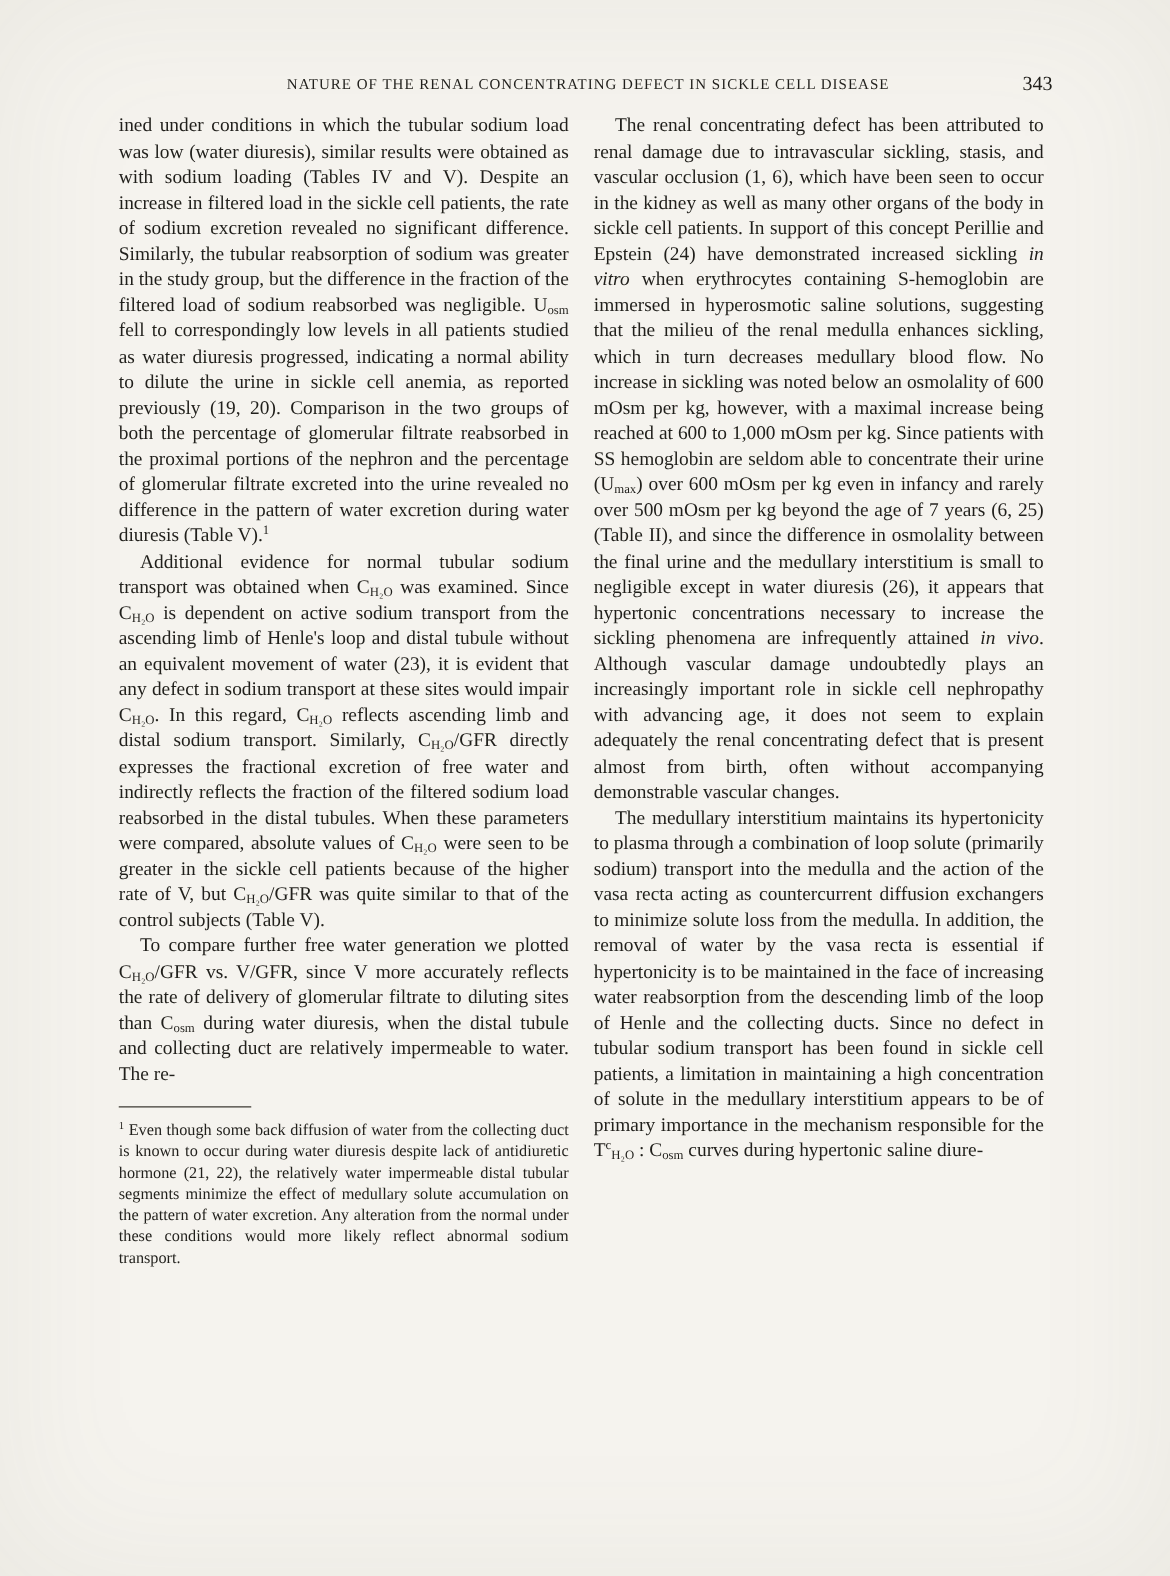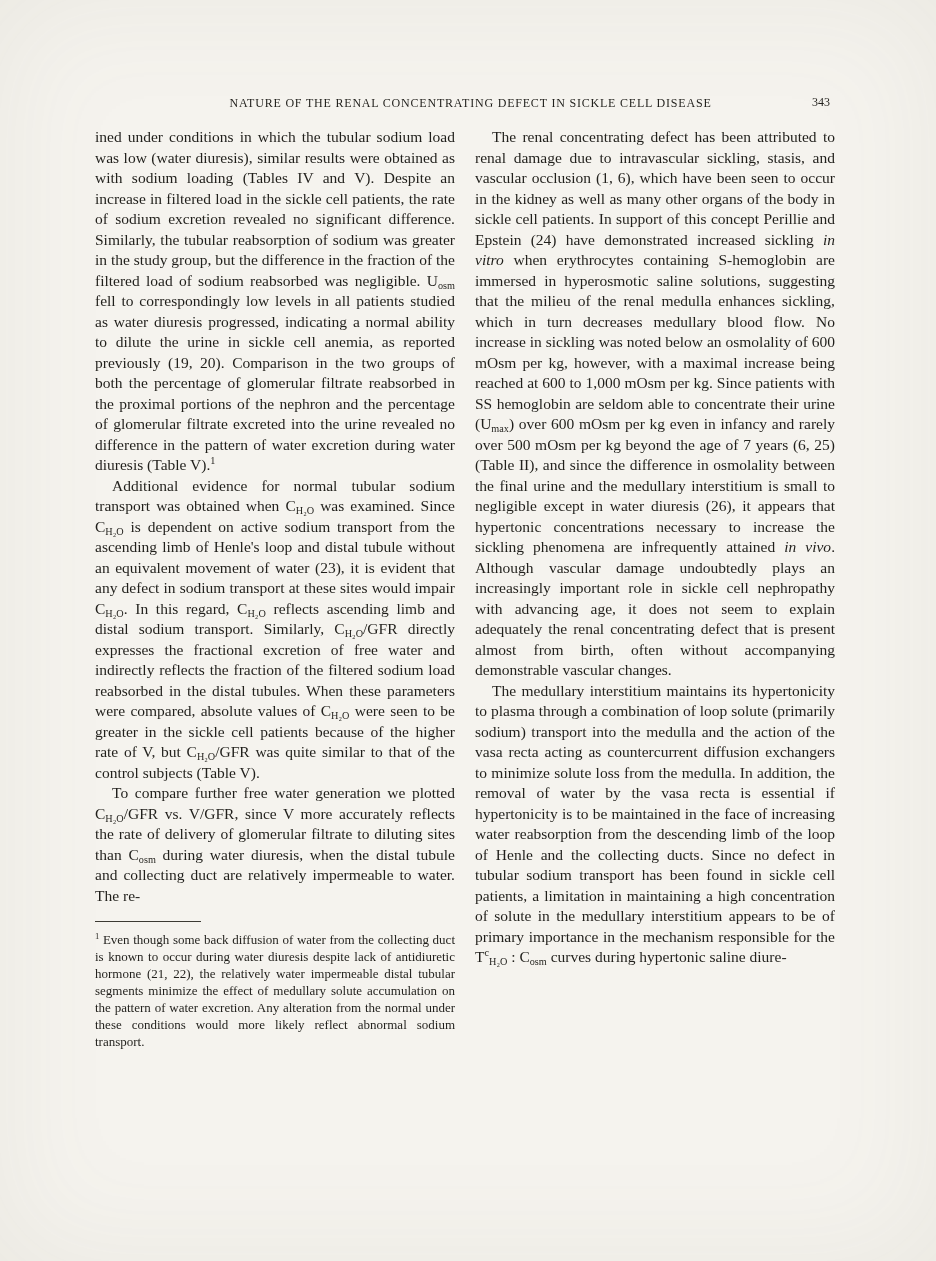--- a/index.html
+++ b/index.html
@@ -6,40 +6,40 @@
     --paper:#f5f3ee;
     --ink:#201f1b;
   }
   html,body{margin:0;padding:0;}
   body{background:var(--paper);}
   .page{
     position:relative;
     width:936px;
     height:1261px;
     box-sizing:border-box;
-    padding:96px 90px 0 95px;
+    padding:60px 90px 0 95px;
     background:var(--paper);
     overflow:hidden;
     color:var(--ink);
     font-family:"Liberation Serif","DejaVu Serif",serif;
     box-shadow:inset 0 0 120px rgba(120,110,90,0.08);
   }
   .header{
     position:relative;
     text-align:center;
     font-size:12px;
     letter-spacing:0.8px;
     margin-bottom:16px;
     white-space:nowrap;
   }
   .page-number{
     position:absolute;
-    right:16px;
+    right:4px;
     top:-1px;
-    font-size:12px;
+    font-size:16px;
     letter-spacing:0;
   }
   .columns{
     display:flex;
     gap:20px;
     align-items:flex-start;
   }
   .column{
     width:360px;
     font-size:15.5px;

